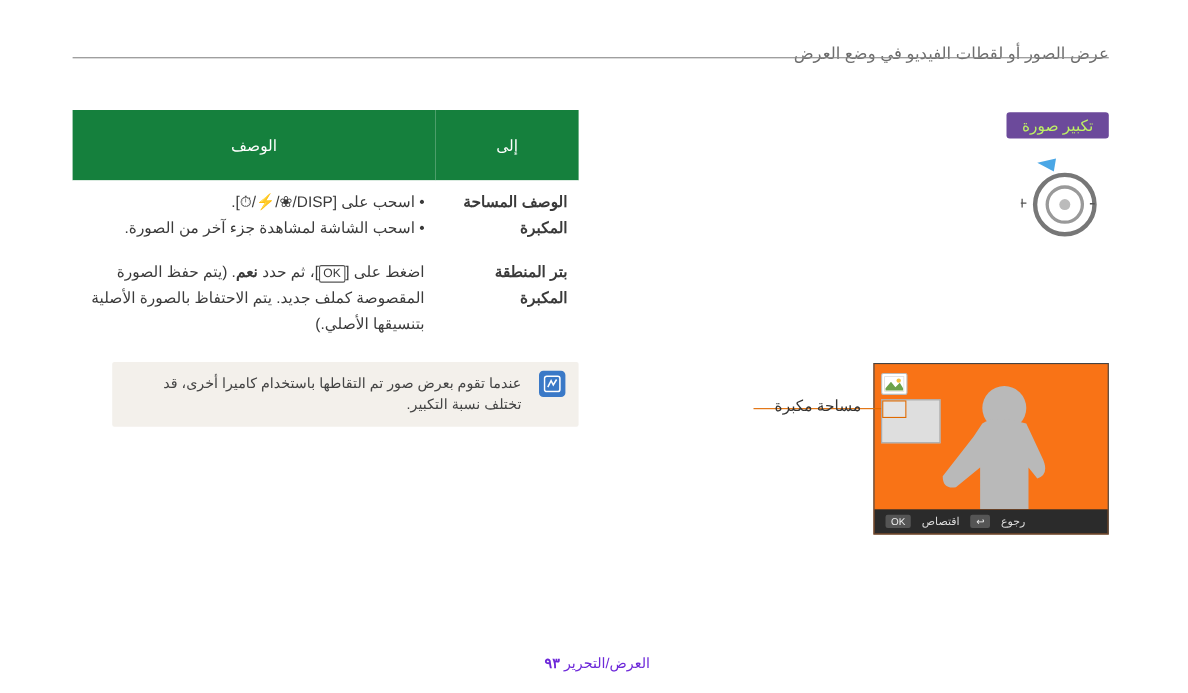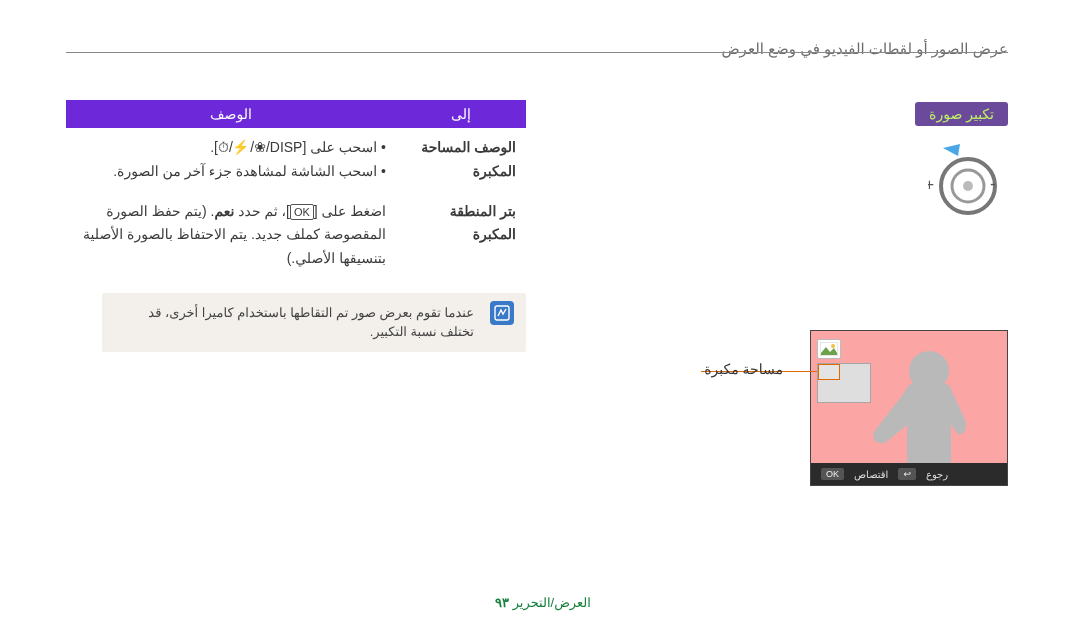--- a/index.html
+++ b/index.html
@@ -35,22 +35,22 @@
   .kw-bracket { display:inline; }
 
   
   .dial-svg { width:80px; height:80px; flex-shrink:0; }
 
   
   table.info {
     width:100%; border-collapse:collapse; font-size:14px;
   }
   table.info th {
-    background:#6d28d9; color:#fff; font-weight:normal;
-    padding:6px 10px; text-align:center;
+    background:#15803d; color:#fff; font-weight:normal;
+    padding:24px 10px; text-align:center;
   }
   table.info th:first-child { width:130px; }
   table.info td {
     background:#fff; padding:8px 10px; vertical-align:top; line-height:1.7;
   }
   table.info tr+tr td, table.info tr+tr th { }
   .td-label { font-weight:bold; text-align:right; background:#fff;}
   .ok-box {
     display:inline-block; border:1px solid #555; border-radius:2px;
     padding:0 3px; font-size:11px; line-height:14px; font-family:sans-serif;
@@ -68,22 +68,22 @@
     position:absolute; right:12px; top:8px;
     width:24px; height:24px; border-radius:4px;
     background:#3a79c7;
     display:flex; align-items:center; justify-content:center;
   }
   .note .note-icon svg { display:block; }
 
   
   .preview {
     position:absolute; right:72px; top:330px;
-    width:198px; height:156px; border:1.5px solid #444;
-    background:#fca5a5;
+    width:214px; height:156px; border:1.5px solid #444;
+    background:#f97316;
   }
   .preview .thumb-bar {
     position:absolute; left:6px; top:8px;
     width:24px; height:20px; border:1px solid #bbb; background:#fff;
     border-radius:2px;
     display:flex; align-items:center; justify-content:center;
   }
   .preview .nav-rect {
     position:absolute; left:6px; top:32px;
     width:54px; height:40px; border:1.5px solid #a6a6a6; background:#dedede;
@@ -110,21 +110,21 @@
     display:inline-block; background:#555; color:#eee;
     border-radius:2px; padding:1px 5px; font-size:9px;
     font-family:sans-serif;
   }
   .preview .child {
     position:absolute; left:40px; bottom:22px;
   }
 
   .footer {
     position:absolute; bottom:20px; left:0; right:0;
-    text-align:center; font-size:13px; color:#15803d;
+    text-align:center; font-size:13px; color:#6d28d9;
   }
   .footer .pg { font-weight:bold; margin-left:6px; }
 </style>
 </head>
 <body>
 
 <div class="page-header">عرض الصور أو لقطات الفيديو في وضع العرض</div>
 <div class="header-rule"></div>
 
 <div class="col-right">

